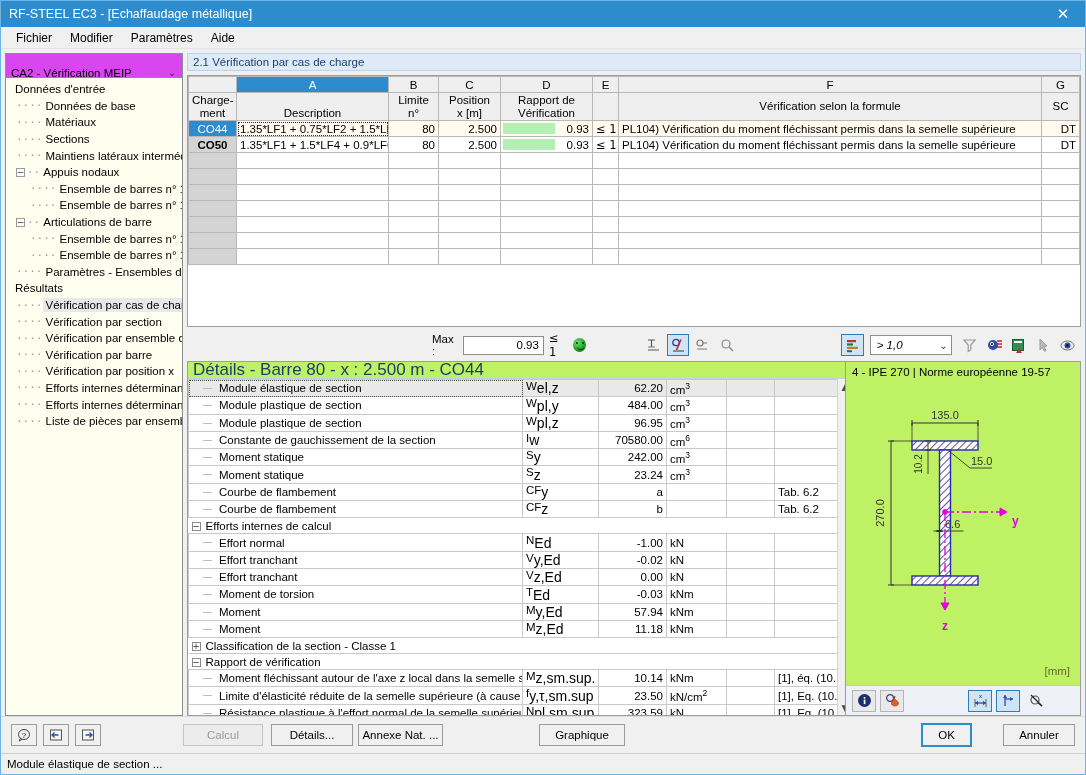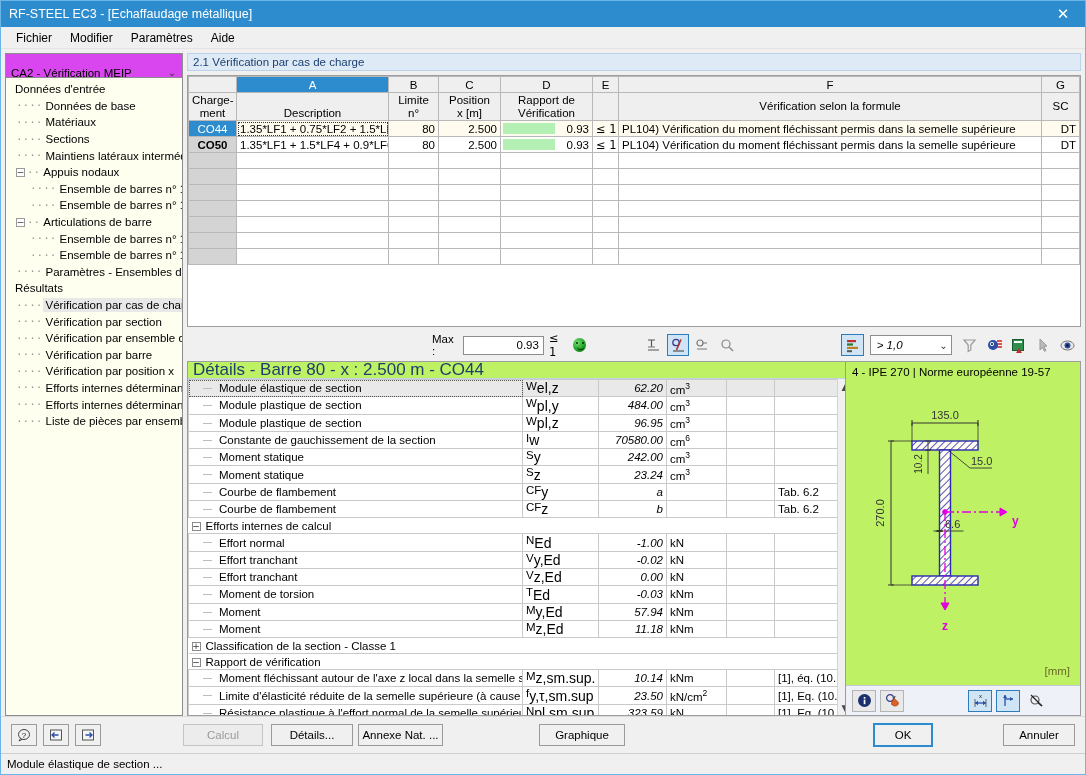--- a/index.html
+++ b/index.html
@@ -253,21 +253,21 @@
     background:#fff; align-items:center; justify-content:center;
     font-size: 9px; line-height: 7px; margin-right: 5px; color:#333;
     font-family: "DejaVu Sans", sans-serif; vertical-align: 1px;
   }
   .dleaf-name { padding-left: 30px !important; position: relative; }
   .dleaf-name::before {
     content:""; position:absolute; left:14px; top:8px; width:9px; height:1px; background:#bdbdbd;
   }
   tr.d-sel td { background:#e9e9e9; }
   tr.d-sel td.first { outline: 1px dotted #555; outline-offset:-1px; }
-  td.dnum { text-align: right; font-style: italic; }
+  td.dnum { text-align: right; }
   td.dsym { text-align: left; }
   sub { font-size: 14px; margin-top: 12px; }
   sup { font-size: 8.5px; }
   .vsb {
     position: absolute; right: 0; top: 17px; bottom: 0; width: 15px;
     background: #f0f0f0; border-left: 1px solid #d4d4d4;
   }
   .vsb .a {
     height: 15px; display:flex; align-items:center; justify-content:center;
     font-size: 9px; color:#4a4a4a; font-family:"DejaVu Sans", sans-serif;
@@ -985,21 +985,21 @@
           <rect x="1.5" y="2" width="11" height="10" fill="#f4f4f4" stroke="#555"></rect>
           <path d="M4.5 7h6M8.5 4.5L11 7l-2.5 2.5" fill="none" stroke="#2b4fa8" stroke-width="1.3"></path>
         </svg>
       </span>
 
       <span class="btn disabled" style="position:absolute;left:182px;top:7px;width:80px">Calcul</span>
       <span class="btn" style="position:absolute;left:270px;top:7px;width:82px">Détails...</span>
       <span class="btn" style="position:absolute;left:357px;top:7px;width:85px">Annexe Nat. ...</span>
       <span class="btn" style="position:absolute;left:538px;top:7px;width:86px">Graphique</span>
 
-      <span class="btn default" style="position:absolute;left:872px;top:6px;width:60px;height:24px">OK</span>
+      <span class="btn default" style="position:absolute;left:920px;top:6px;width:51px;height:24px">OK</span>
       <span class="btn" style="position:absolute;left:1002px;top:7px;width:72px">Annuler</span>
     </div>
 
     <div class="statusbar">
       <span>Module élastique de section ...</span>
     </div>
   </div>
 </div>
 
 </body></html>

